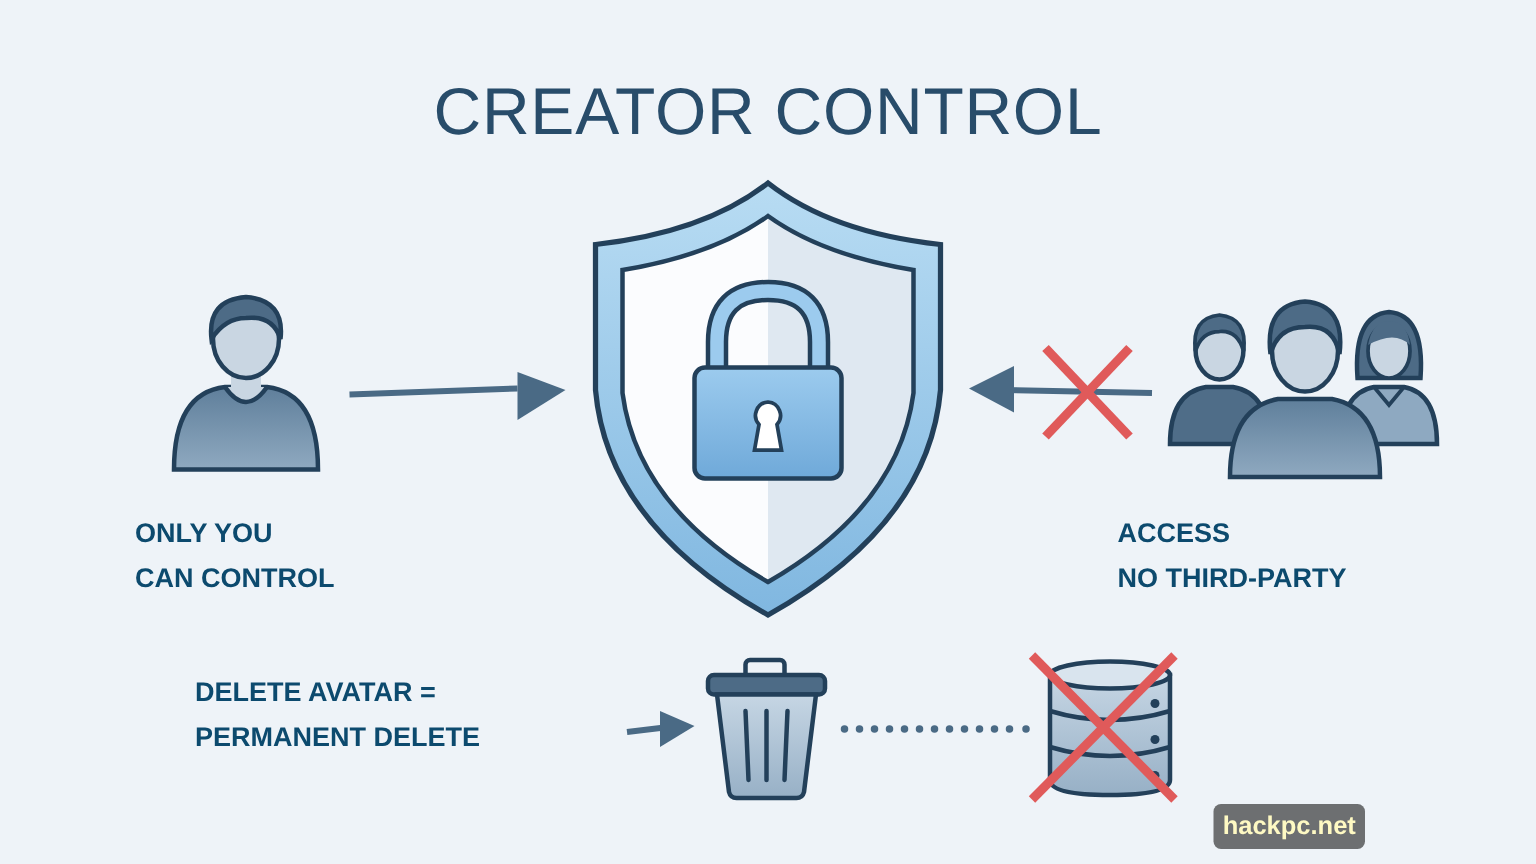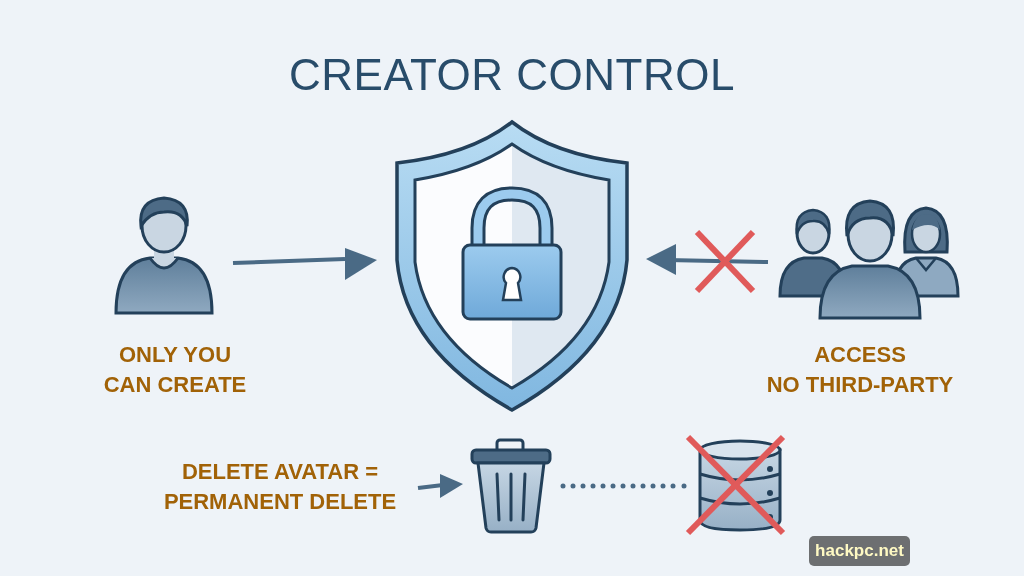--- a/index.html
+++ b/index.html
@@ -8,25 +8,25 @@
     background: #eef3f8;
     font-family: "Liberation Sans", sans-serif;
     position: relative;
   }
   .abs { position: absolute; }
   .title {
     left: 0; top: 50px; width: 1024px; text-align: center;
     font-size: 44px; font-weight: normal; color: #284c6a; letter-spacing: 0.5px;
   }
   .label {
-    color: #a16207; font-weight: bold; font-size: 22px; text-align: center; line-height: 30px;
+    color: #0c4a6e; font-weight: bold; font-size: 18px; line-height: 30px;
   }
   .label-left { left: 90px; top: 340px; width: 170px; }
   .label-right { left: 745px; top: 340px; width: 230px; }
-  .label-bottom { left: 130px; top: 457px; width: 300px; }
+  .label-bottom { left: 130px; top: 446px; width: 300px; }
   .watermark {
     left: 809px; top: 536px; width: 101px; height: 30px;
     background: #6d6f71; border-radius: 5px; color: #fef9c3;
     font-size: 17px; font-weight: bold; line-height: 30px; text-align: center;
   }
   svg { position: absolute; left: 0; top: 0; }
 </style>
 </head>
 <body>
 
@@ -143,21 +143,21 @@
     <circle cx="770" cy="469" r="3" fill="#23405a"></circle>
     <circle cx="770" cy="493" r="3" fill="#23405a"></circle>
     <circle cx="770" cy="517" r="3" fill="#23405a"></circle>
     <line x1="688" y1="437" x2="783" y2="533" stroke="#e05a5a" stroke-width="6"></line>
     <line x1="783" y1="437" x2="688" y2="533" stroke="#e05a5a" stroke-width="6"></line>
   </g>
 </svg>
 
 <div class="abs label label-left">
   <div>ONLY YOU</div>
-  <div>CAN CREATE</div>
+  <div>CAN CONTROL</div>
 </div>
 
 <div class="abs label label-right">
   <div>ACCESS</div>
   <div>NO THIRD-PARTY</div>
 </div>
 
 <div class="abs label label-bottom">
   <div>DELETE AVATAR =</div>
   <div>PERMANENT DELETE</div>

